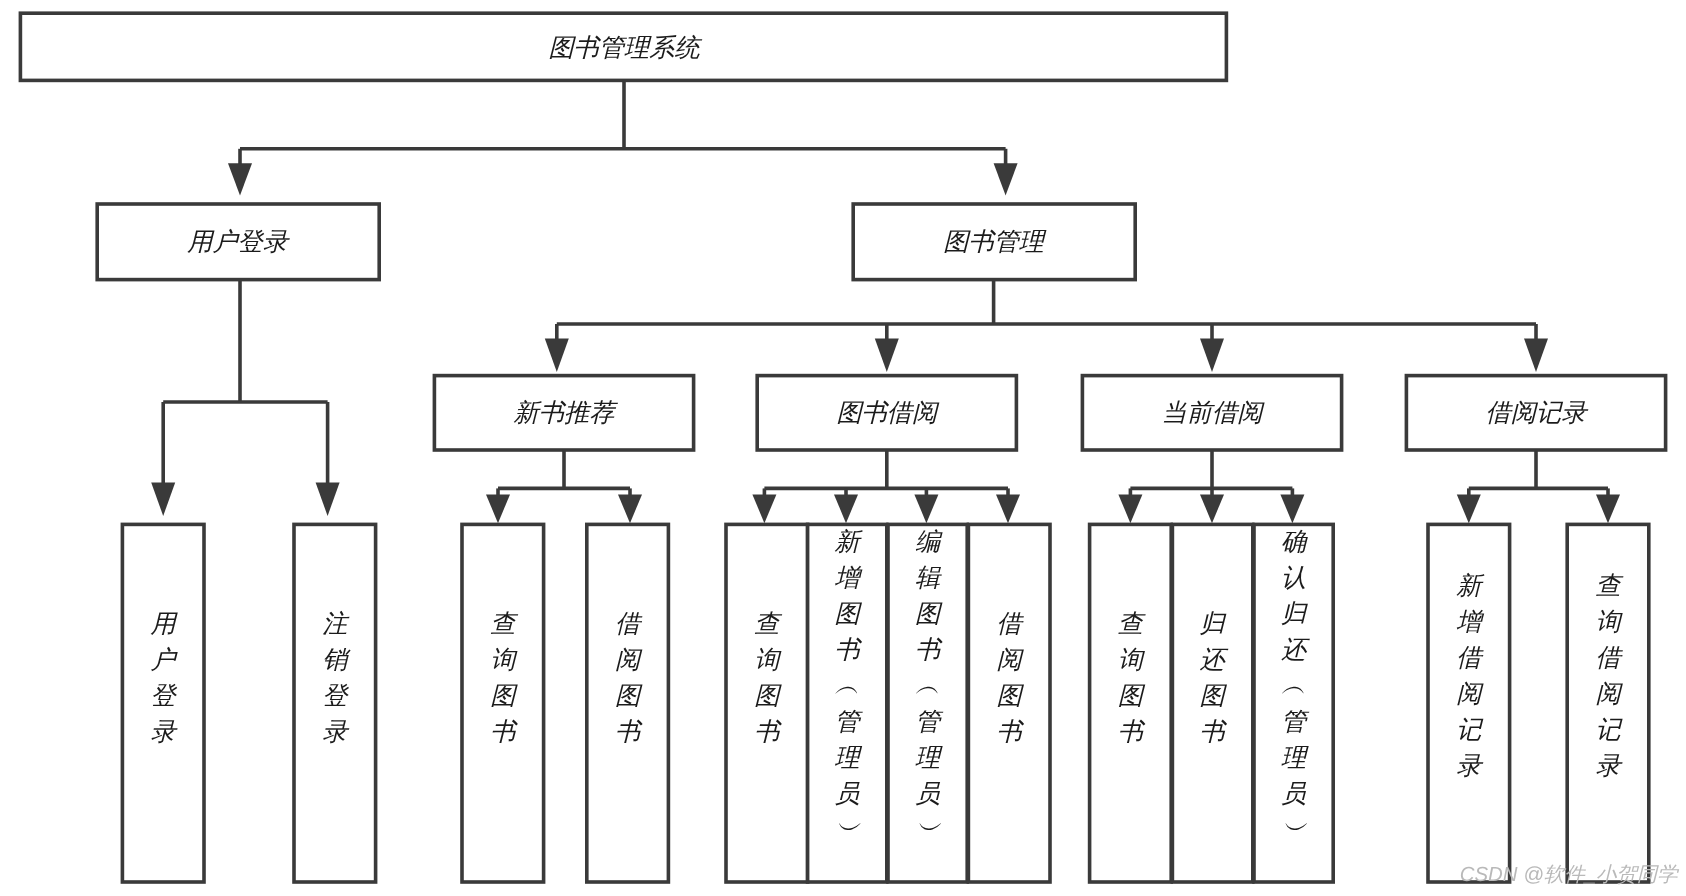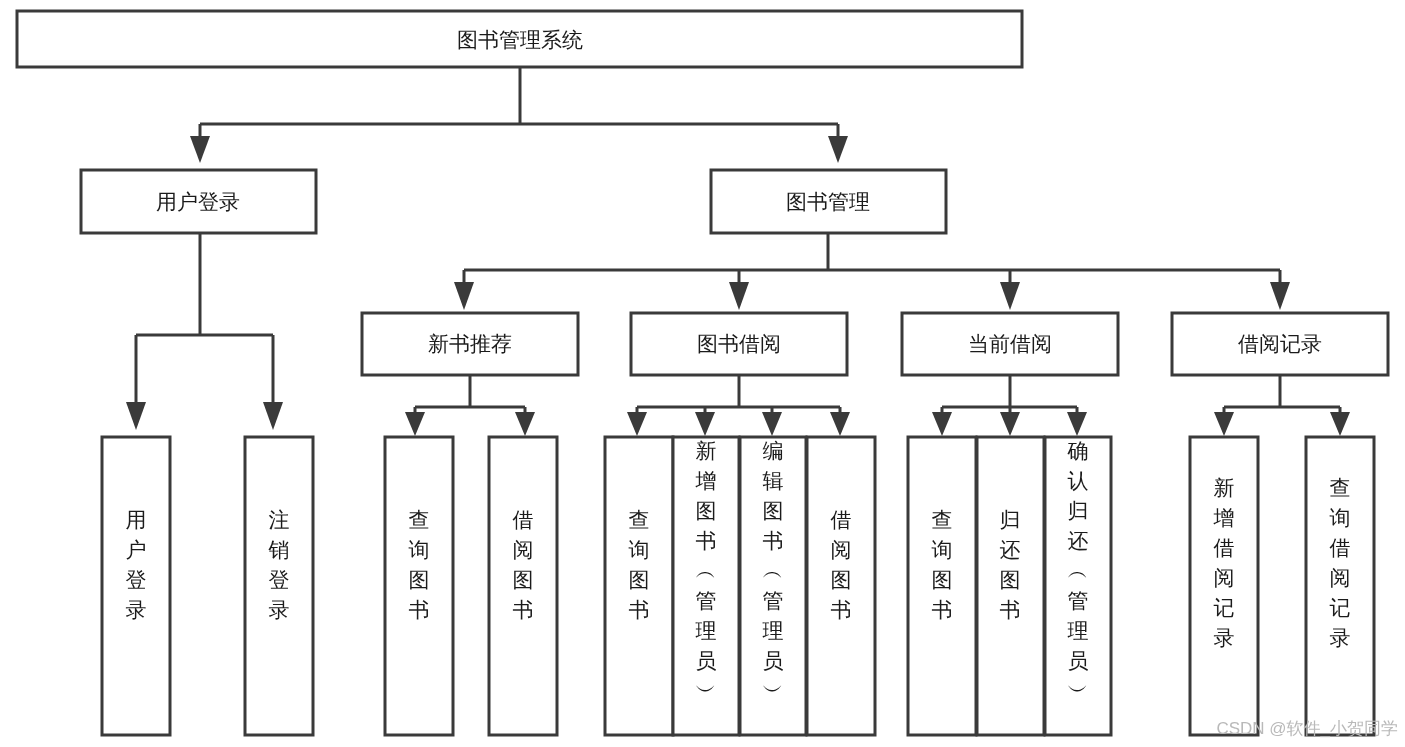--- a/index.html
+++ b/index.html
@@ -9,20 +9,21 @@
   }
   body {
     font-family: "Liberation Sans", "DejaVu Sans", sans-serif;
   }
   #diagram-root {
     position: relative;
     width: 1405px;
     height: 747px;
     background: #ffffff;
     overflow: hidden;
+    font-style: italic;
   }
   svg.diagram-canvas {
     position: absolute;
     left: 0;
     top: 0;
     width: 1405px;
     height: 747px;
   }
   .node-rect {
     fill: #ffffff;

